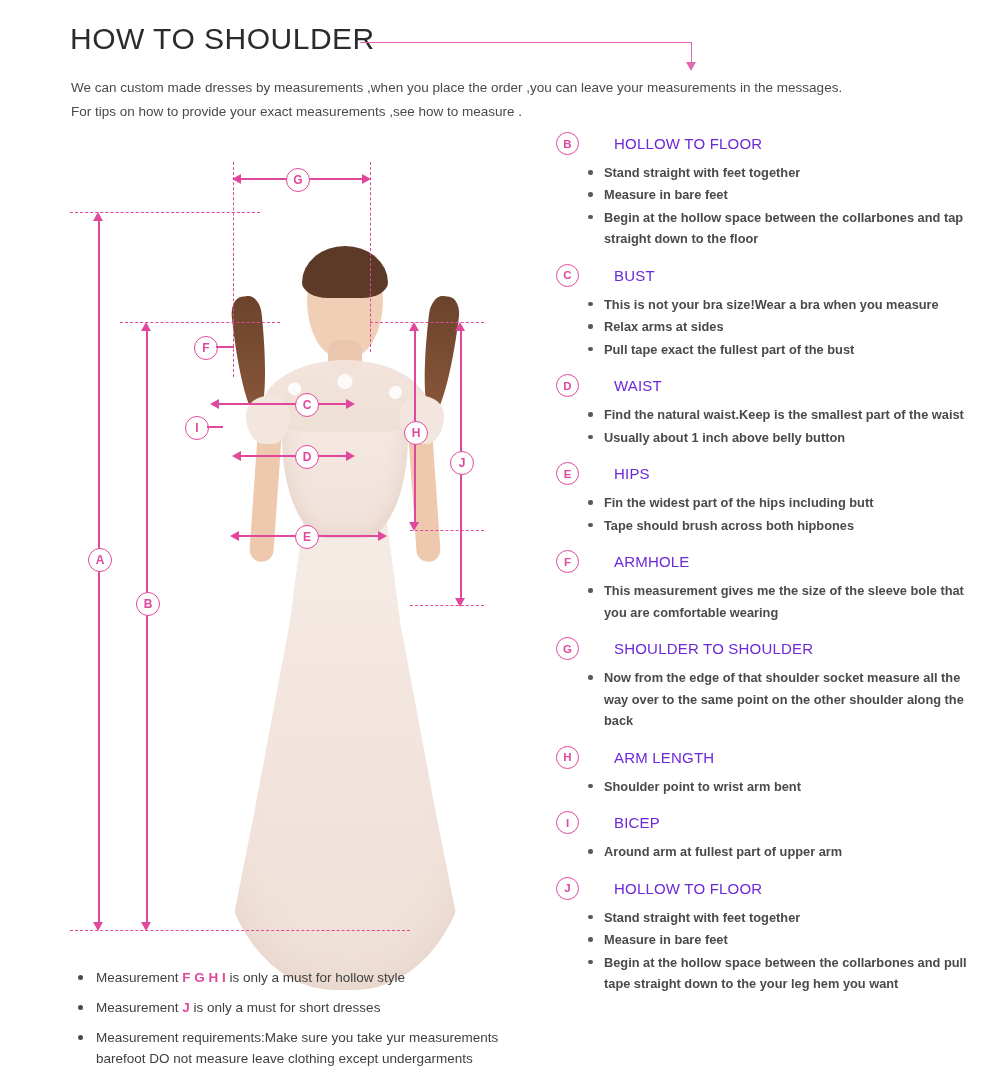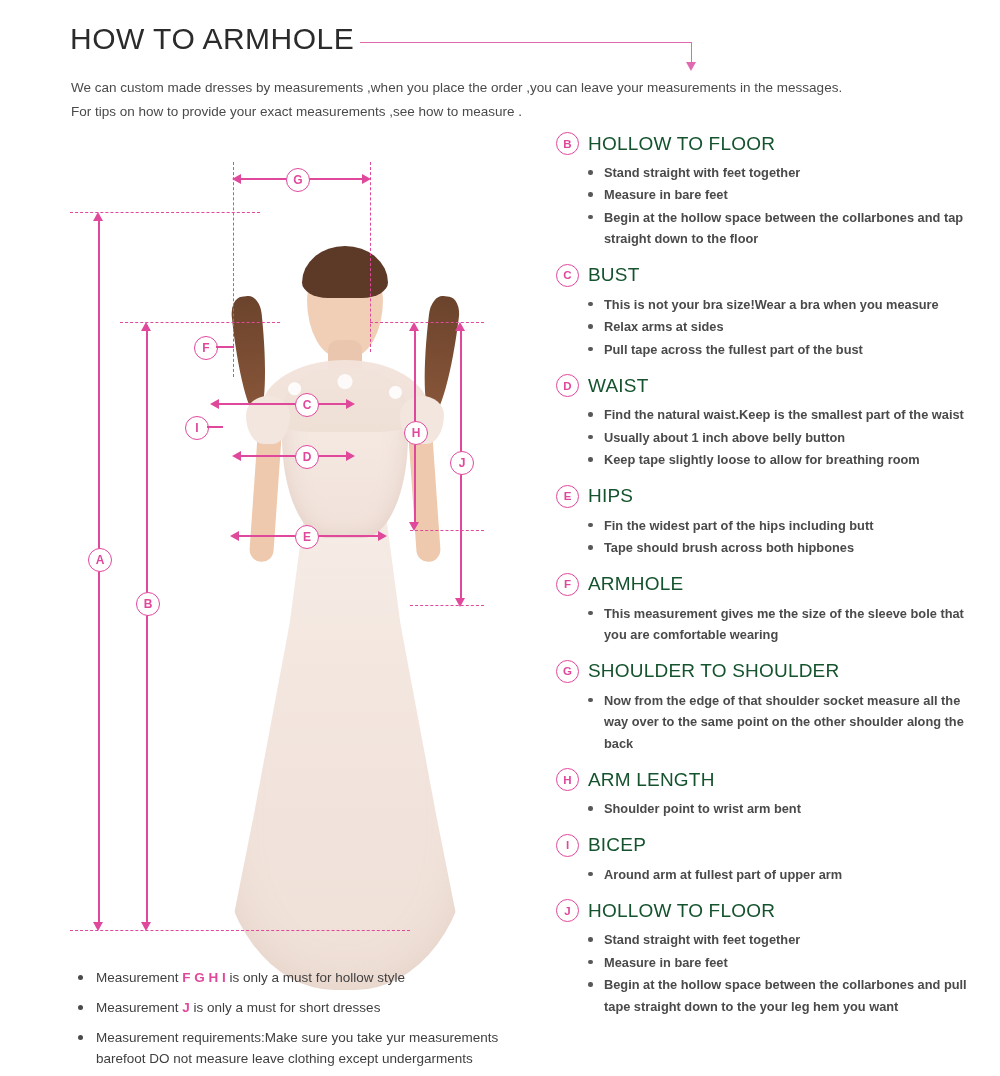--- a/index.html
+++ b/index.html
@@ -278,23 +278,24 @@
     background: #fff;
     border: 1.6px solid #e0489c;
     color: #e0489c;
     font-size: 11.5px;
     font-weight: bold;
     display: flex;
     align-items: center;
     justify-content: center;
   }
   .sec-title {
-    font-size: 19px;
-    color: #14532d;
+    font-size: 15px;
+    color: #6d28d9;
     letter-spacing: .2px;
+    margin-left: 26px;
   }
   .bullets { margin: 4px; padding: 0; list-style: none; font-weight: bold; }
   .bullets li {
     position: relative;
     padding-left: 44px;
     font-size: 12.8px;
     line-height: 1.68;
     color: #4a4a4a;
     margin-bottom: 1px;
   }
@@ -305,21 +306,21 @@
     top: 8px;
     width: 4.5px;
     height: 4.5px;
     border-radius: 50%;
     background: #585858;
   }
 </style>
 </head>
 <body>
 
-<div id="title">HOW TO ARMHOLE</div>
+<div id="title">HOW TO SHOULDER</div>
 <div id="title-rule"></div>
 <div id="title-rule-down"></div>
 <div id="title-arrow"></div>
 
 <div class="intro" id="intro1">We can custom made dresses by measurements ,when you place the order ,you can leave your measurements in the messages.</div>
 <div class="intro" id="intro2">For tips on how to provide your exact measurements ,see how to measure .</div>
 
 <div id="figure-area">
 
   <div id="model">
@@ -420,33 +421,32 @@
   </div>
 
   <div class="section">
     <div class="sec-head">
       <div class="sec-badge">C</div>
       <div class="sec-title">BUST</div>
     </div>
     <ul class="bullets">
       <li>This is not your bra size!Wear a bra when you measure</li>
       <li>Relax arms at sides</li>
-      <li>Pull tape across the fullest part of the bust</li>
+      <li>Pull tape exact the fullest part of the bust</li>
     </ul>
   </div>
 
   <div class="section">
     <div class="sec-head">
       <div class="sec-badge">D</div>
       <div class="sec-title">WAIST</div>
     </div>
     <ul class="bullets">
       <li>Find the natural waist.Keep is the smallest part of the waist</li>
       <li>Usually about 1 inch above belly button</li>
-      <li>Keep tape slightly loose to allow for breathing room</li>
     </ul>
   </div>
 
   <div class="section">
     <div class="sec-head">
       <div class="sec-badge">E</div>
       <div class="sec-title">HIPS</div>
     </div>
     <ul class="bullets">
       <li>Fin the widest part of the hips including butt</li>

